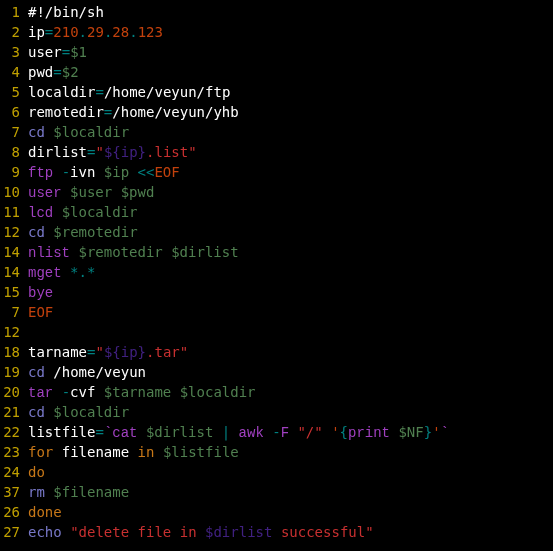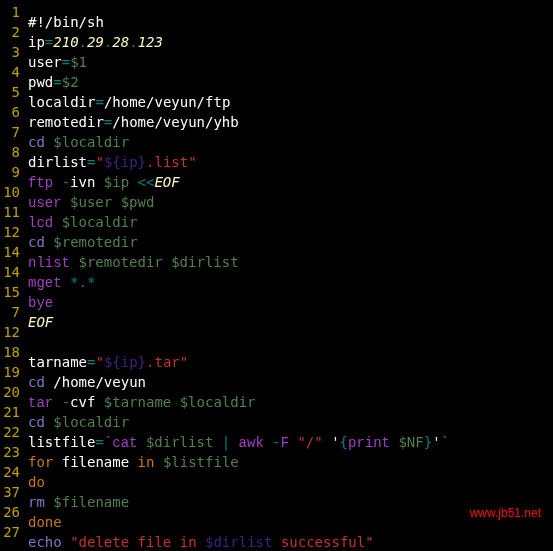--- a/index.html
+++ b/index.html
@@ -20,26 +20,25 @@
 .gutter {
   color: #c0a000;
   text-align: right;
   min-width: 28px;
   padding-right: 8px;
   user-select: none;
 }
 .code {
   flex: 1;
   white-space: pre;
-  margin-top: 10px;
 }
 .line { height: 20px; }
 .c-white { color: #ffffff; }
 .c-teal { color: #008080; }
-.c-red { color: #fef9c3; font-style: italic; }
+.c-red { color: #c2410c; }
 .c-red2 { color: #c83030; }
 .c-var { color: #508050; }
 .c-cmd { color: #7878c8; }
 .c-purp { color: #a040c0; font-family: Liberation Mono, monospace; }
 .c-orange { color: #c87818; }
 .c-deep { color: #402080; }
 .watermark {
   position: absolute;
   right: 12px;
   bottom: 28px;
@@ -92,14 +91,13 @@
       <div class="line">23</div>
       <div class="line">24</div>
       <div class="line">37</div>
       <div class="line">26</div>
       <div class="line">27</div>
     </div>
   <div class="code"><div class="line"><span class="c-white">#!/bin/sh</span></div><div class="line"><span class="c-white">ip</span><span class="c-teal">=</span><span class="c-red">210</span><span class="c-teal">.</span><span class="c-red">29</span><span class="c-teal">.</span><span class="c-red">28</span><span class="c-teal">.</span><span class="c-red">123</span></div><div class="line"><span class="c-white">user</span><span class="c-teal">=</span><span class="c-var">$1</span></div><div class="line"><span class="c-white">pwd</span><span class="c-teal">=</span><span class="c-var">$2</span></div><div class="line"><span class="c-white">localdir</span><span class="c-teal">=</span><span class="c-white">/home/veyun/ftp</span></div><div class="line"><span class="c-white">remotedir</span><span class="c-teal">=</span><span class="c-white">/home/veyun/yhb</span></div><div class="line"><span class="c-cmd">cd</span><span class="c-white"> </span><span class="c-var">$localdir</span></div><div class="line"><span class="c-white">dirlist</span><span class="c-teal">=</span><span class="c-red2">"</span><span class="c-deep">${ip}</span><span class="c-red2">.list"</span></div><div class="line"><span class="c-purp">ftp</span><span class="c-white"> </span><span class="c-teal">-</span><span class="c-white">ivn </span><span class="c-var">$ip</span><span class="c-white"> </span><span class="c-teal">&lt;&lt;</span><span class="c-red">EOF</span></div><div class="line"><span class="c-purp">user</span><span class="c-white"> </span><span class="c-var">$user</span><span class="c-white"> </span><span class="c-var">$pwd</span></div><div class="line"><span class="c-purp">lcd</span><span class="c-white"> </span><span class="c-var">$localdir</span></div><div class="line"><span class="c-cmd">cd</span><span class="c-white"> </span><span class="c-var">$remotedir</span></div><div class="line"><span class="c-purp">nlist</span><span class="c-white"> </span><span class="c-var">$remotedir</span><span class="c-white"> </span><span class="c-var">$dirlist</span></div><div class="line"><span class="c-purp">mget</span><span class="c-white"> </span><span class="c-teal">*.*</span></div><div class="line"><span class="c-purp">bye</span></div><div class="line"><span class="c-red">EOF</span></div><div class="line"><span class="c-white"></span></div><div class="line"><span class="c-white">tarname</span><span class="c-teal">=</span><span class="c-red2">"</span><span class="c-deep">${ip}</span><span class="c-red2">.tar"</span></div><div class="line"><span class="c-cmd">cd</span><span class="c-white"> /home/veyun</span></div><div class="line"><span class="c-purp">tar</span><span class="c-white"> </span><span class="c-teal">-</span><span class="c-white">cvf </span><span class="c-var">$tarname</span><span class="c-white"> </span><span class="c-var">$localdir</span></div><div class="line"><span class="c-cmd">cd</span><span class="c-white"> </span><span class="c-var">$localdir</span></div><div class="line"><span class="c-white">listfile</span><span class="c-teal">=</span><span class="c-purp">`cat </span><span class="c-var">$dirlist</span><span class="c-purp"> </span><span class="c-teal">|</span><span class="c-purp"> awk </span><span class="c-teal">-</span><span class="c-purp">F </span><span class="c-red2">"/"</span><span class="c-purp"> </span><span class="c-red">'</span><span class="c-teal">{</span><span class="c-purp">print </span><span class="c-var">$NF</span><span class="c-teal">}</span><span class="c-red">'</span><span class="c-purp">`</span></div><div class="line"><span class="c-orange">for</span><span class="c-white"> filename </span><span class="c-orange">in</span><span class="c-white"> </span><span class="c-var">$listfile</span></div><div class="line"><span class="c-orange">do</span></div><div class="line"><span class="c-cmd">rm</span><span class="c-white"> </span><span class="c-var">$filename</span></div><div class="line"><span class="c-orange">done</span></div><div class="line"><span class="c-cmd">echo</span><span class="c-white"> </span><span class="c-red2">"delete file in </span><span class="c-deep">$dirlist</span><span class="c-red2"> successful"</span></div></div>
 </div>
 
 <div class="watermark">
-  <div class="wm-sub">www.jb51.net</div>
 </div>
 
 </body></html>

